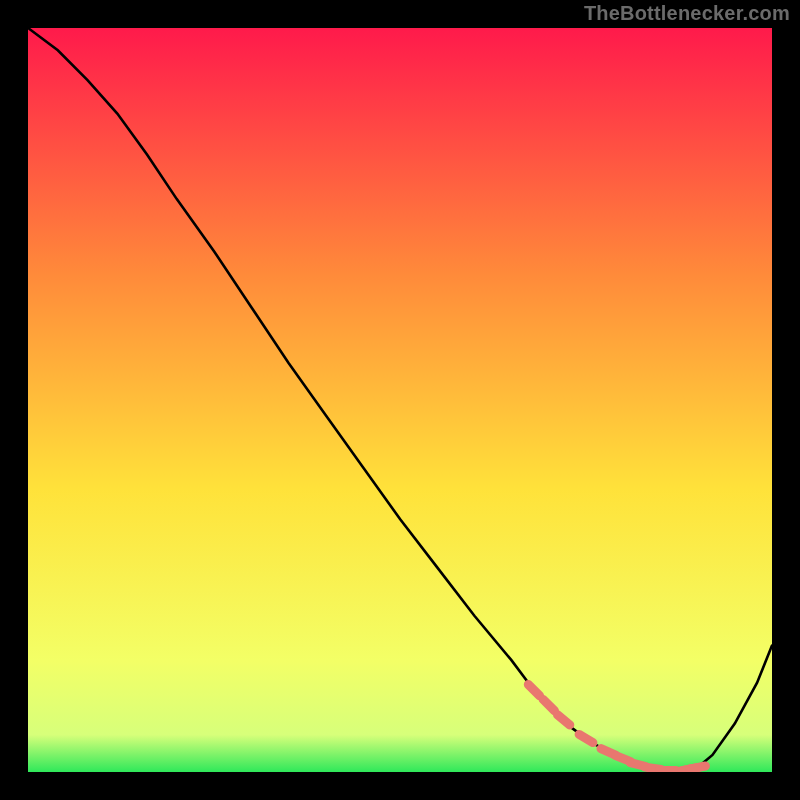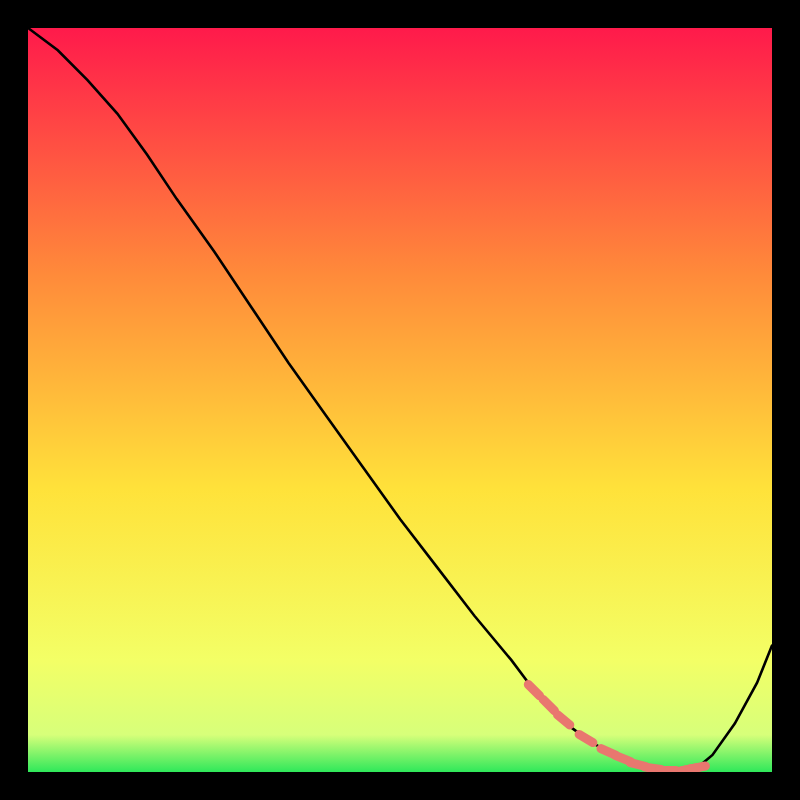--- a/index.html
+++ b/index.html
@@ -33,20 +33,21 @@
     top: 28px;
     width: 744px;
     height: 744px;
   }
   svg { display: block; }
 </style>
 </head>
 <body>
 
 <div class="outer">
+  <div class="watermark">TheBottlenecker.com</div>
 
   <div class="plot">
     <svg id="svg" width="744" height="744" viewBox="0 0 744 744">
       <defs>
         <linearGradient id="heat" x1="0" y1="0" x2="0" y2="1">
           <stop id="g0" offset="0%" stop-color="#ff1a4b"></stop>
           <stop id="g1" offset="33%" stop-color="#ff8a3a"></stop>
           <stop id="g2" offset="62%" stop-color="#ffe23a"></stop>
           <stop id="g3" offset="85%" stop-color="#f3ff66"></stop>
           <stop id="g4" offset="95%" stop-color="#d7ff7a"></stop>

